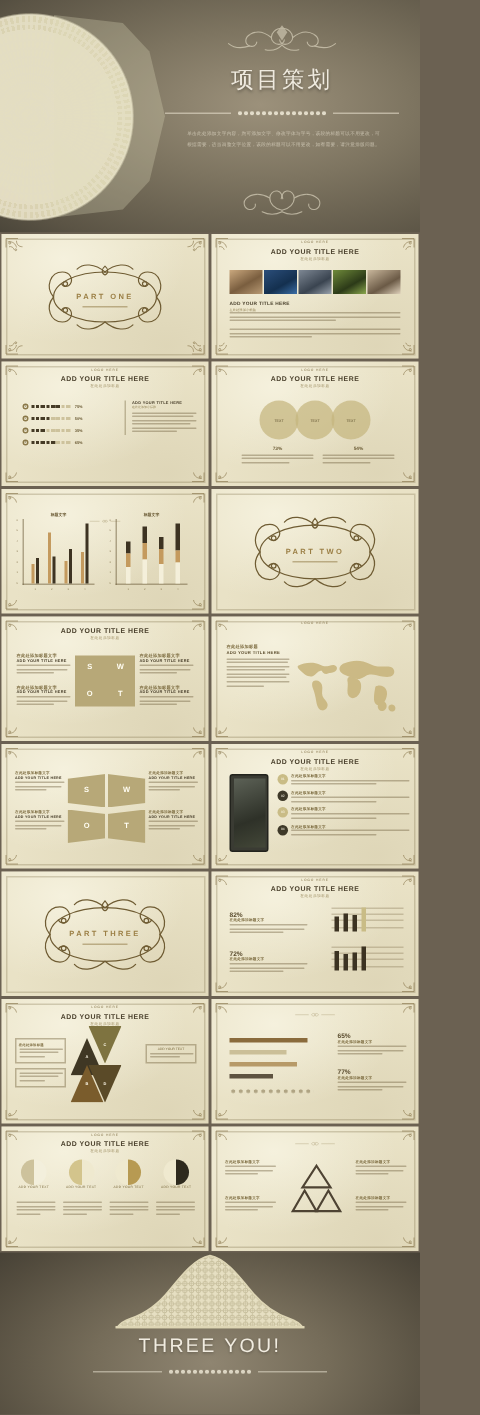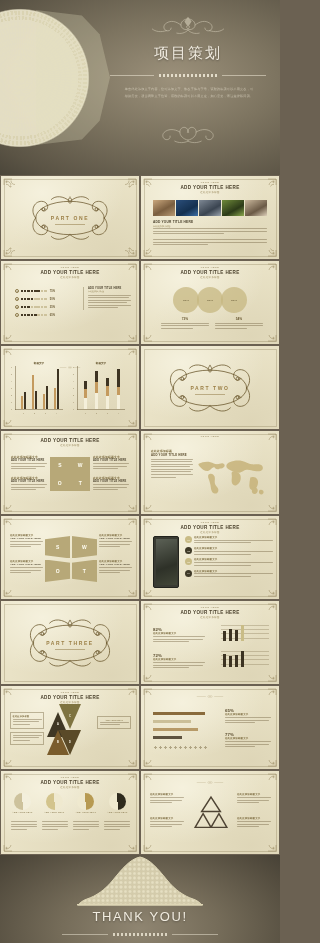--- a/index.html
+++ b/index.html
@@ -6,21 +6,21 @@
   html,body { width:280px; height:943px; }
   body {
     font-family: "Liberation Sans", sans-serif;
     background:#6b6152;
     overflow:hidden;
   }
   .page { position:relative; width:280px; height:943px; }
 
   
   .cover {
-    position:relative; width:280px; height:175px;
+    position:relative; width:280px; height:155px;
     background: radial-gradient(ellipse at 62% 45%, #9c917b 0%, #7d7460 42%, #5b5445 85%, #4b463a 100%);
     overflow:hidden;
   }
   .cover-mandala {
     position:absolute; left:-70px; top:-28px; width:180px; height:212px;
     border-radius:50%;
     background:
       repeating-conic-gradient(from 0deg at 50% 50%, rgba(232,226,200,.92) 0deg 1.6deg, rgba(232,226,200,0) 1.6deg 3.4deg),
       repeating-radial-gradient(circle at 50% 50%, rgba(232,226,200,.85) 0 1.6px, rgba(232,226,200,0) 1.6px 5.6px),
       radial-gradient(circle at 50% 50%, #e9e3c6 0 42%, #ded7b6 42% 66%, #e9e3c6 66% 100%);
@@ -1432,21 +1432,21 @@
           <circle cx="4.5" cy="4.5" r="3.1" fill="none" stroke="#b8ae8a" stroke-width="1.1"></circle>
           <path d="M0 4.5h9M4.5 0v9" stroke="#b8ae8a" stroke-width=".6"></path>
         </pattern>
       </defs>
       <path id="crownshape" d="M4 108 C4 108 10 100 22 96 C40 90 58 78 74 58 C92 36 108 16 128 12 C148 16 164 36 182 58 C198 78 216 90 234 96 C246 100 252 108 252 108 Z" fill="#e6dfc2"></path>
       <path d="M4 108 C4 108 10 100 22 96 C40 90 58 78 74 58 C92 36 108 16 128 12 C148 16 164 36 182 58 C198 78 216 90 234 96 C246 100 252 108 252 108 Z" fill="url(#lace)" opacity=".85"></path>
       <path d="M4 108 C4 108 10 100 22 96 C40 90 58 78 74 58 C92 36 108 16 128 12 C148 16 164 36 182 58 C198 78 216 90 234 96 C246 100 252 108 252 108 Z" fill="none" stroke="#ded6b5" stroke-width="2"></path>
       <rect x="2" y="106" width="252" height="3" fill="#ded6b5"></rect>
     </svg>
 
-    <h2 class="thanks-title">THANK YOU!</h2>
+    <h2 class="thanks-title">THREE YOU!</h2>
 
     <div class="thanks-rule">
       <span class="ln l"></span>
         <span class="dots"></span>
         <span class="ln r"></span>
     </div>
 
   </section>
 
 </div>

